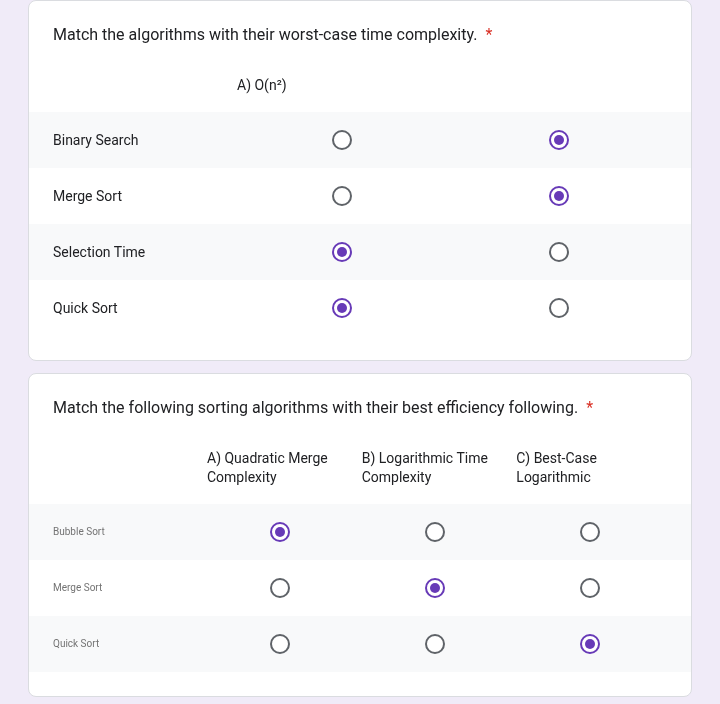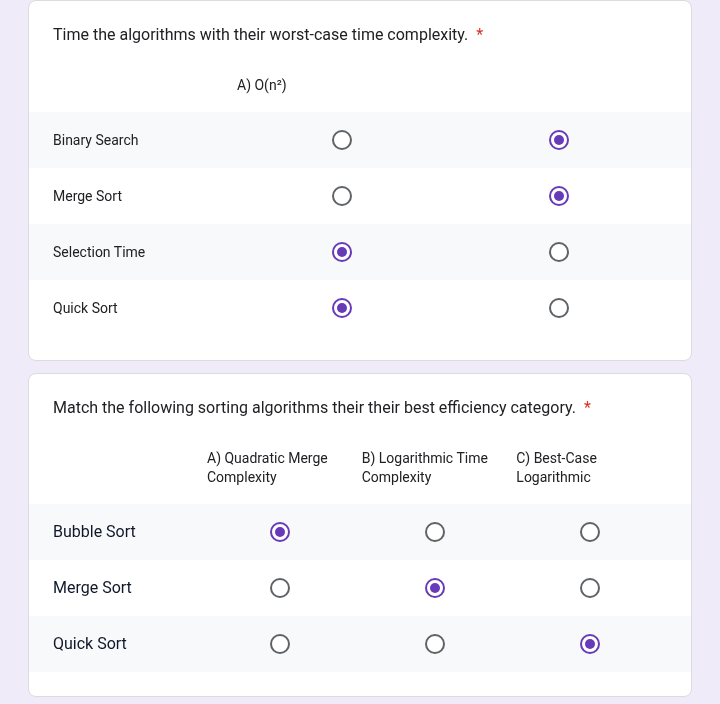--- a/index.html
+++ b/index.html
@@ -60,22 +60,22 @@
     .grid-row:nth-child(odd) {
       background: #f8f9fa;
     }
     .row-label {
       flex: 0 0 180px;
       font-size: 14px;
       color: #202124;
     }
     .row-label-2 {
       flex: 0 0 150px;
-      font-size: 16px;
-      color: #0f172a;
+      font-size: 10px;
+      color: #737373;
     }
     .radio-cell {
       flex: 1;
       display: flex;
       justify-content: center;
       align-items: center;
     }
     .radio {
       width: 20px;
       height: 20px;
@@ -99,21 +99,21 @@
       background: #673ab7;
       transform: translate(-50%, -50%);
     }
     .grid-body { }
   </style>
 </head>
 <body>
 
 <div class="card">
   <div class="question-title">
-    <span>Time the algorithms with their worst-case time complexity.</span>
+    <span>Match the algorithms with their worst-case time complexity.</span>
     <span class="required">*</span>
   </div>
   <div class="grid-wrap">
     <div class="grid-header">
       <div class="row-label-col"></div>
       <div class="col-header">A) O(n²)</div>
     </div>
     <div class="grid-body">
       <div class="grid-row">
         <div class="row-label">Binary Search</div>
@@ -150,21 +150,21 @@
         <div class="radio-cell">
             <div class="radio"></div>
           </div>
       </div>
     </div>
   </div>
 </div>
 
 <div class="card">
   <div class="question-title">
-    <span>Match the following sorting algorithms their their best efficiency category.</span>
+    <span>Match the following sorting algorithms with their best efficiency following.</span>
     <span class="required">*</span>
   </div>
   <div class="grid-wrap">
     <div class="grid-header">
       <div class="row-label-col-2"></div>
       <div class="col-header">A) Quadratic Merge Complexity</div>
       <div class="col-header">B) Logarithmic Time Complexity</div>
       <div class="col-header">C) Best-Case Logarithmic</div>
     </div>
     <div class="grid-body">

